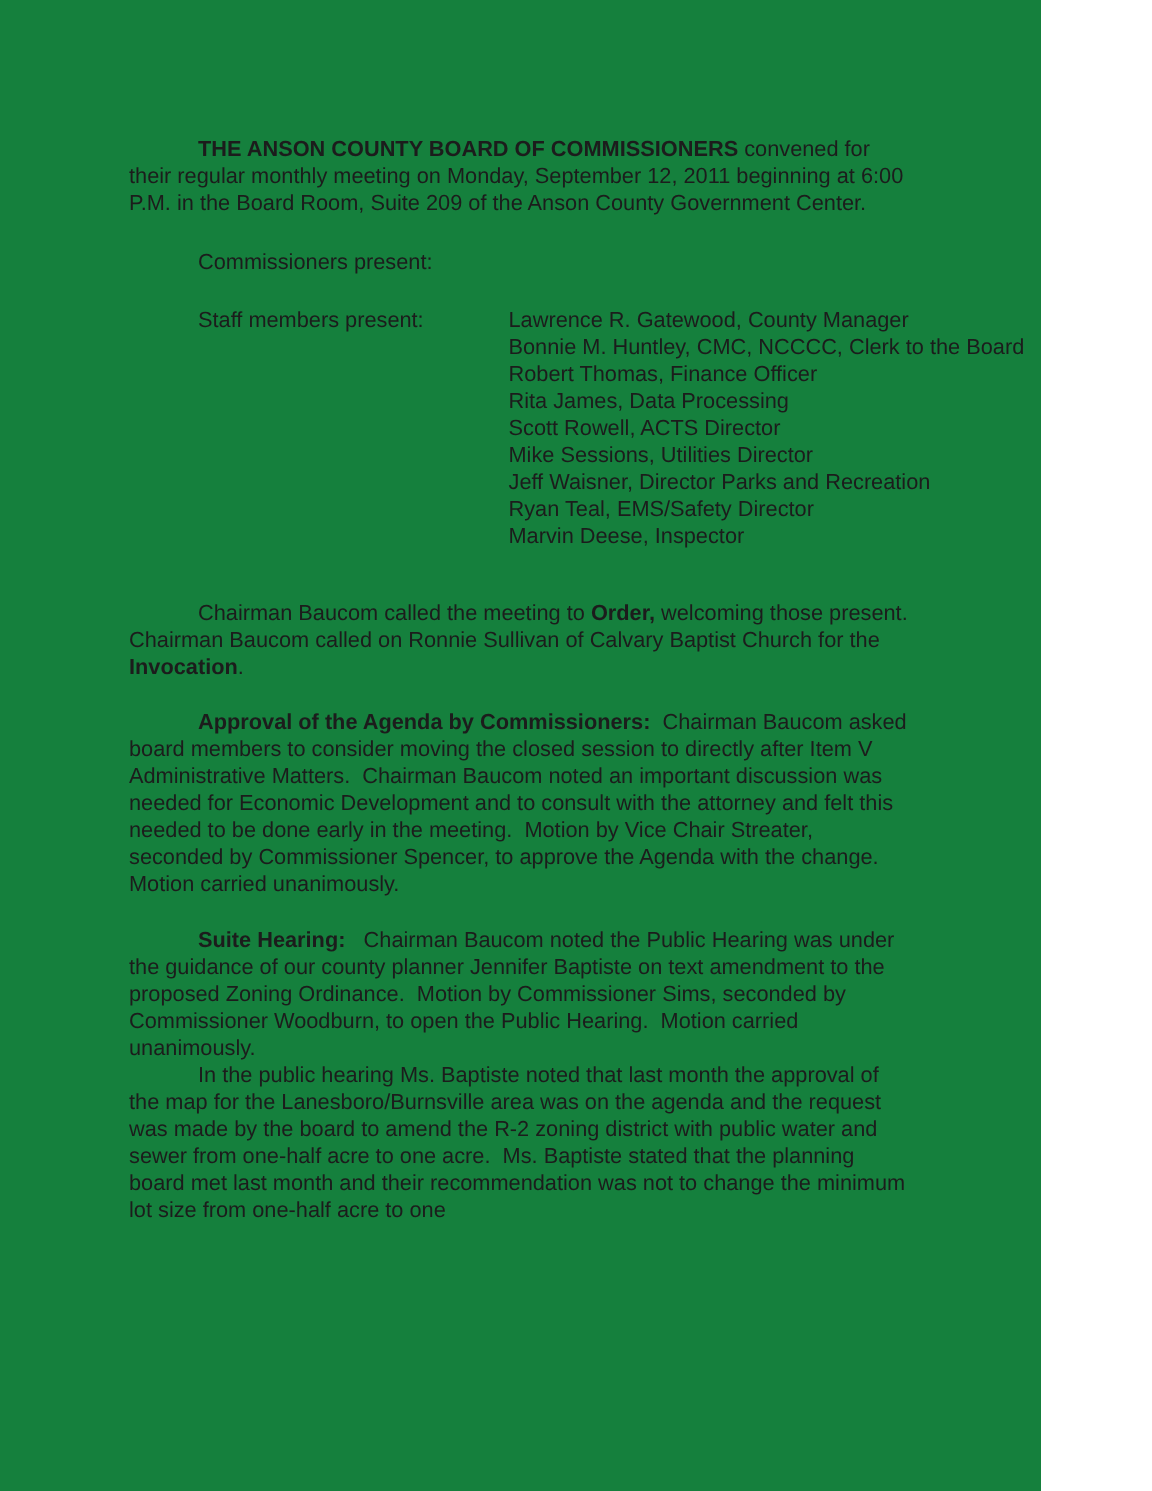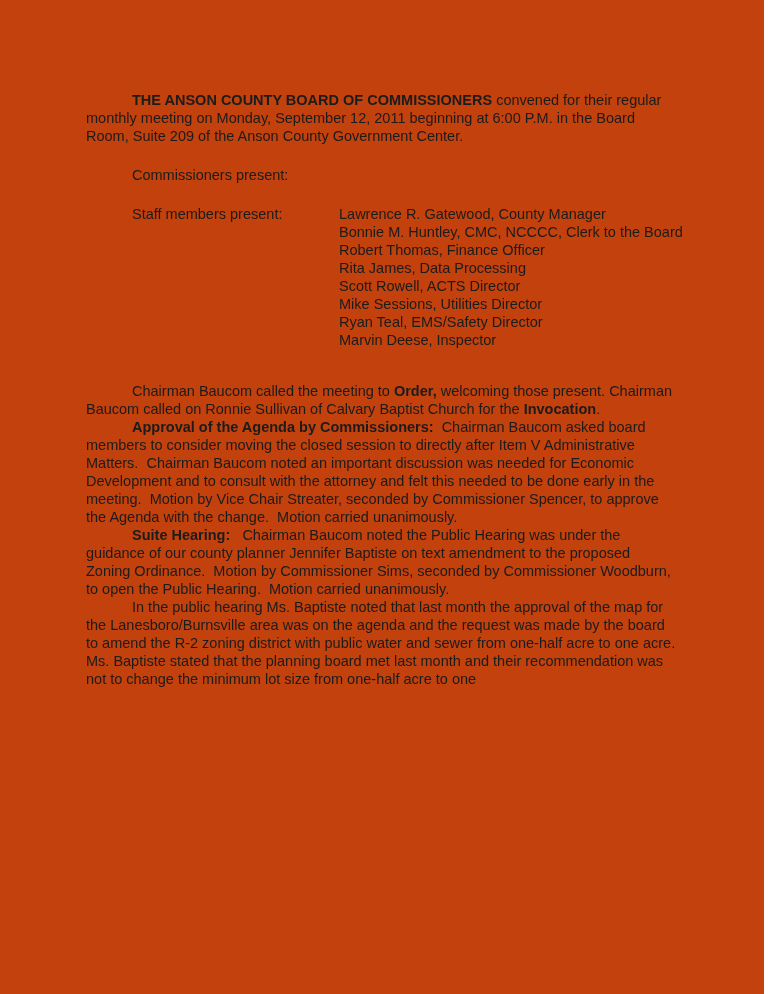--- a/index.html
+++ b/index.html
@@ -12,24 +12,24 @@
     height: 994px;
     overflow: hidden;
     font-family: "Liberation Sans", "DejaVu Sans", sans-serif;
     font-size: 14.5px;
     line-height: 18px;
     color: #1c1c1c;
     -webkit-font-smoothing: antialiased;
   }
   .page {
     box-sizing: border-box;
-    width: 764px;
+    width: 694px;
     height: 994px;
     padding: 91px 86px 0 86px;
-    background: #c2410c;
+    background: #15803d;
   }
   .para {
     margin: 0;
     white-space: pre-wrap;
     text-align: left;
   }
   .indent { text-indent: 46px; }
   .b { font-weight: bold; }
   .presence {
     display: flex;
@@ -38,21 +38,21 @@
   }
   .presence-label {
     margin-left: 46px;
     width: 181px;
     flex: 0 0 181px;
   }
   .presence-names { flex: 1 1 auto; }
   .name-line { white-space: pre; }
   .mt-block { margin-top: 21px; }
   .mt-order { margin-top: 33px; }
-  .mt-para { }
+  .mt-para { margin-top: 19px; }
   .mt-last { }
 </style>
 </head>
 <body>
 
 <div class="page">
 
   <p class="para indent"><span class="b">THE ANSON COUNTY BOARD OF COMMISSIONERS</span><span> convened for their regular monthly meeting on Monday, September 12, 2011 beginning at 6:00 P.M. in the Board Room, Suite 209 of the Anson County Government Center.</span></p>
 
   <div class="presence mt-block">
@@ -61,20 +61,21 @@
 
   <div class="presence mt-block">
     <div class="presence-label">Staff members present:</div>
     <div class="presence-names">
       <div class="name-line">Lawrence R. Gatewood, County Manager</div>
       <div class="name-line">Bonnie M. Huntley, CMC, NCCCC, Clerk to the Board</div>
       <div class="name-line">Robert Thomas, Finance Officer</div>
       <div class="name-line">Rita James, Data Processing</div>
       <div class="name-line">Scott Rowell, ACTS Director</div>
       <div class="name-line">Mike Sessions, Utilities Director</div>
+      <div class="name-line">Jeff Waisner, Director Parks and Recreation</div>
       <div class="name-line">Ryan Teal, EMS/Safety Director</div>
       <div class="name-line">Marvin Deese, Inspector</div>
     </div>
   </div>
 
   <p class="para indent mt-order"><span>Chairman Baucom called the meeting to </span><span class="b">Order,</span><span> welcoming those present. Chairman Baucom called on Ronnie Sullivan of Calvary Baptist Church for the </span><span class="b">Invocation</span><span>.</span></p>
 
   <p class="para indent mt-para"><span class="b">Approval of the Agenda by Commissioners:</span><span>  Chairman Baucom asked board members to consider moving the closed session to directly after Item V Administrative Matters.  Chairman Baucom noted an important discussion was needed for Economic Development and to consult with the attorney and felt this needed to be done early in the meeting.  Motion by Vice Chair Streater, seconded by Commissioner Spencer, to approve the Agenda with the change.  Motion carried unanimously.</span></p>
 
   <p class="para indent mt-para"><span class="b">Suite Hearing:</span><span>   Chairman Baucom noted the Public Hearing was under the guidance of our county planner Jennifer Baptiste on text amendment to the proposed Zoning Ordinance.  Motion by Commissioner Sims, seconded by Commissioner Woodburn, to open the Public Hearing.  Motion carried unanimously.</span></p>

